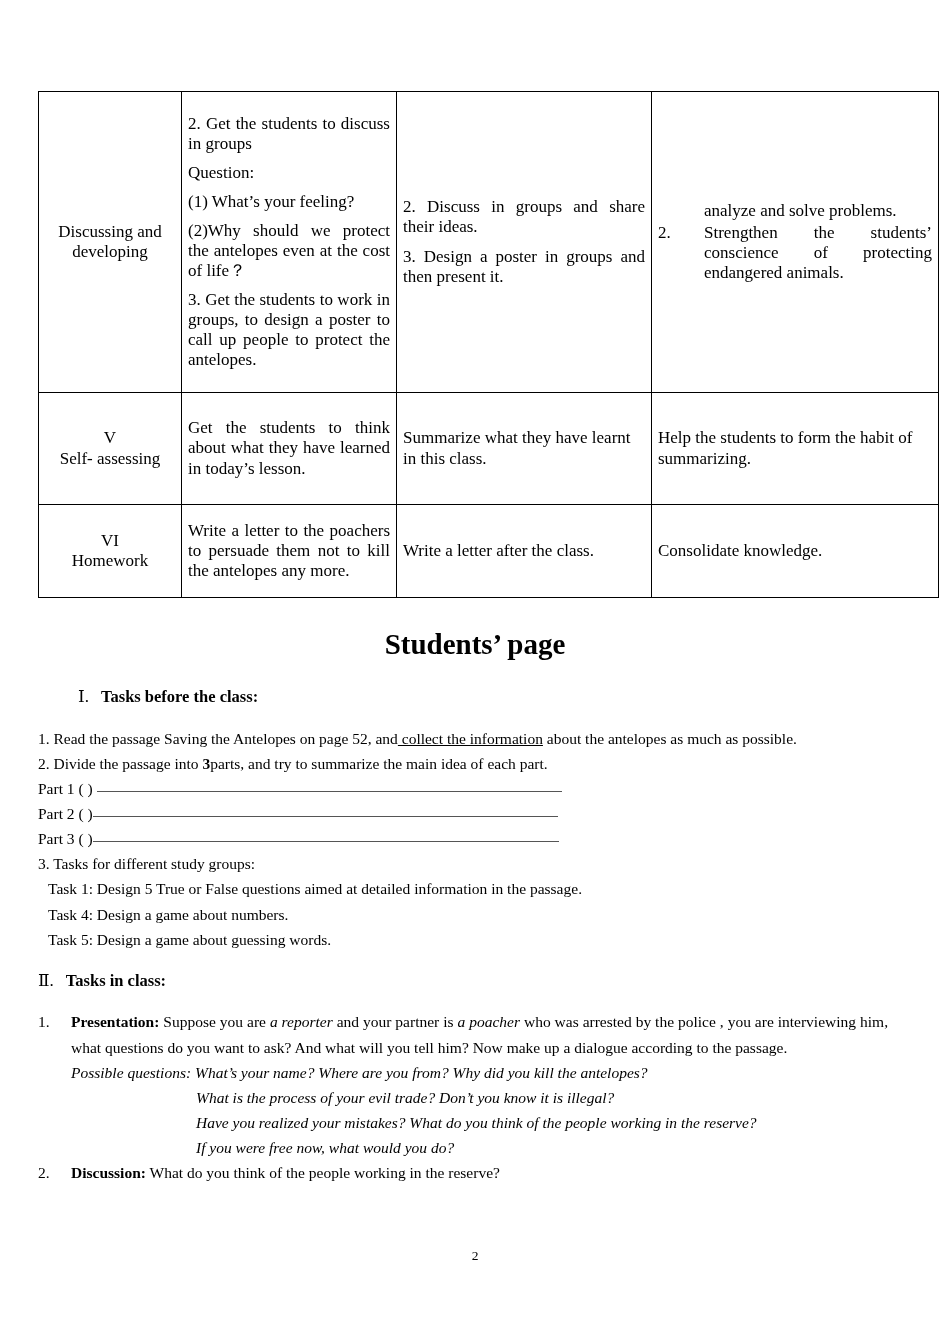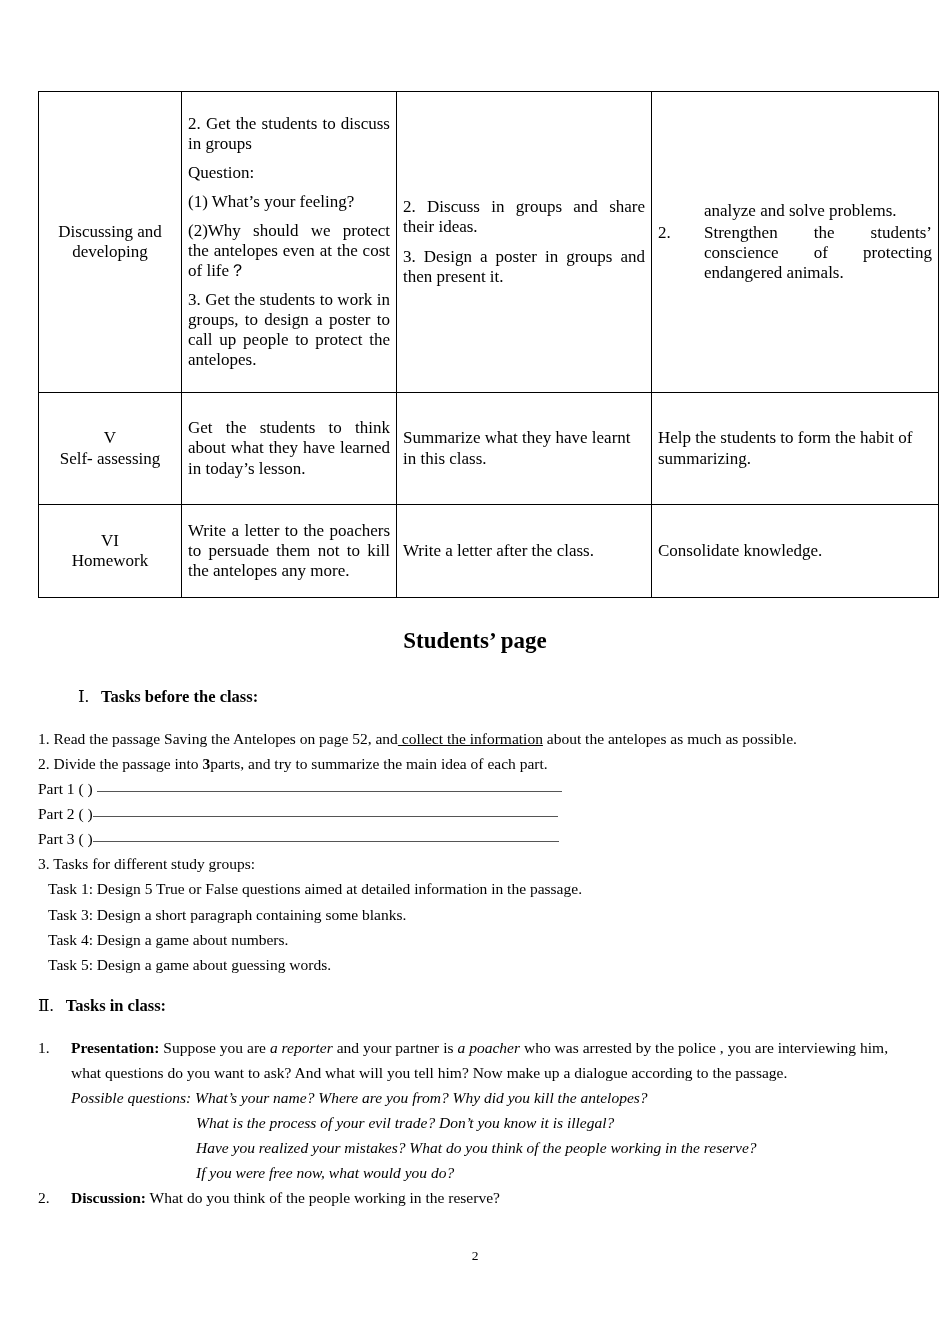--- a/index.html
+++ b/index.html
@@ -71,21 +71,21 @@
     margin: 0 0 2px 46px;
   }
 
   
   .doc-title {
     position: absolute;
     left: 0;
     top: 628px;
     width: 950px;
     text-align: center;
-    font-size: 23px;
+    font-size: 29px;
     font-weight: bold;
     font-family: "Liberation Serif", "DejaVu Serif", serif;
     letter-spacing: 0px;
   }
 
   .body-area {
     position: absolute;
     left: 62px;
     top: 668px;
     width: 826px;
@@ -257,21 +257,20 @@
     <p class="partline" style="margin-left:-24px;">
       <span>Part 2 (    )</span><span class="blank blank-b"></span>
     </p>
     <p class="partline" style="margin-left:-24px;">
       <span>Part 3 (    )</span><span class="blank blank-c"></span>
     </p>
 
     <p class="para" style="margin-left:-24px;">3. Tasks for different study groups:</p>
 
     <p class="task-line" style="margin-left:-14px;">Task 1: Design 5 True or False questions aimed at detailed information in the passage.</p>
-    <p class="task-line" style="margin-left:-14px;">Task 3: Design a short paragraph containing some blanks.</p>
     <p class="task-line" style="margin-left:-14px;">Task 4: Design a game about numbers.</p>
     <p class="task-line" style="margin-left:-14px;">Task 5: Design a game about guessing words.</p>
 
     <p class="sec-head" style="margin-left:-24px;">
       <span class="rn">Ⅱ</span><span class="rn">.</span><span class="gap"></span><span>Tasks in class:</span>
     </p>
 
     <div class="ol-item" style="margin-left:-24px;">
       <span class="ol-num">1.</span>
       <span class="ol-body jfull"><span class="bold">Presentation:</span><span> Suppose you are </span><span class="ital">a reporter</span><span> and your partner is </span><span class="ital">a poacher</span><span> who was arrested by the police , you are interviewing him, what questions do you want to ask? And what will you tell him? Now make up a dialogue according to the passage.</span></span>

